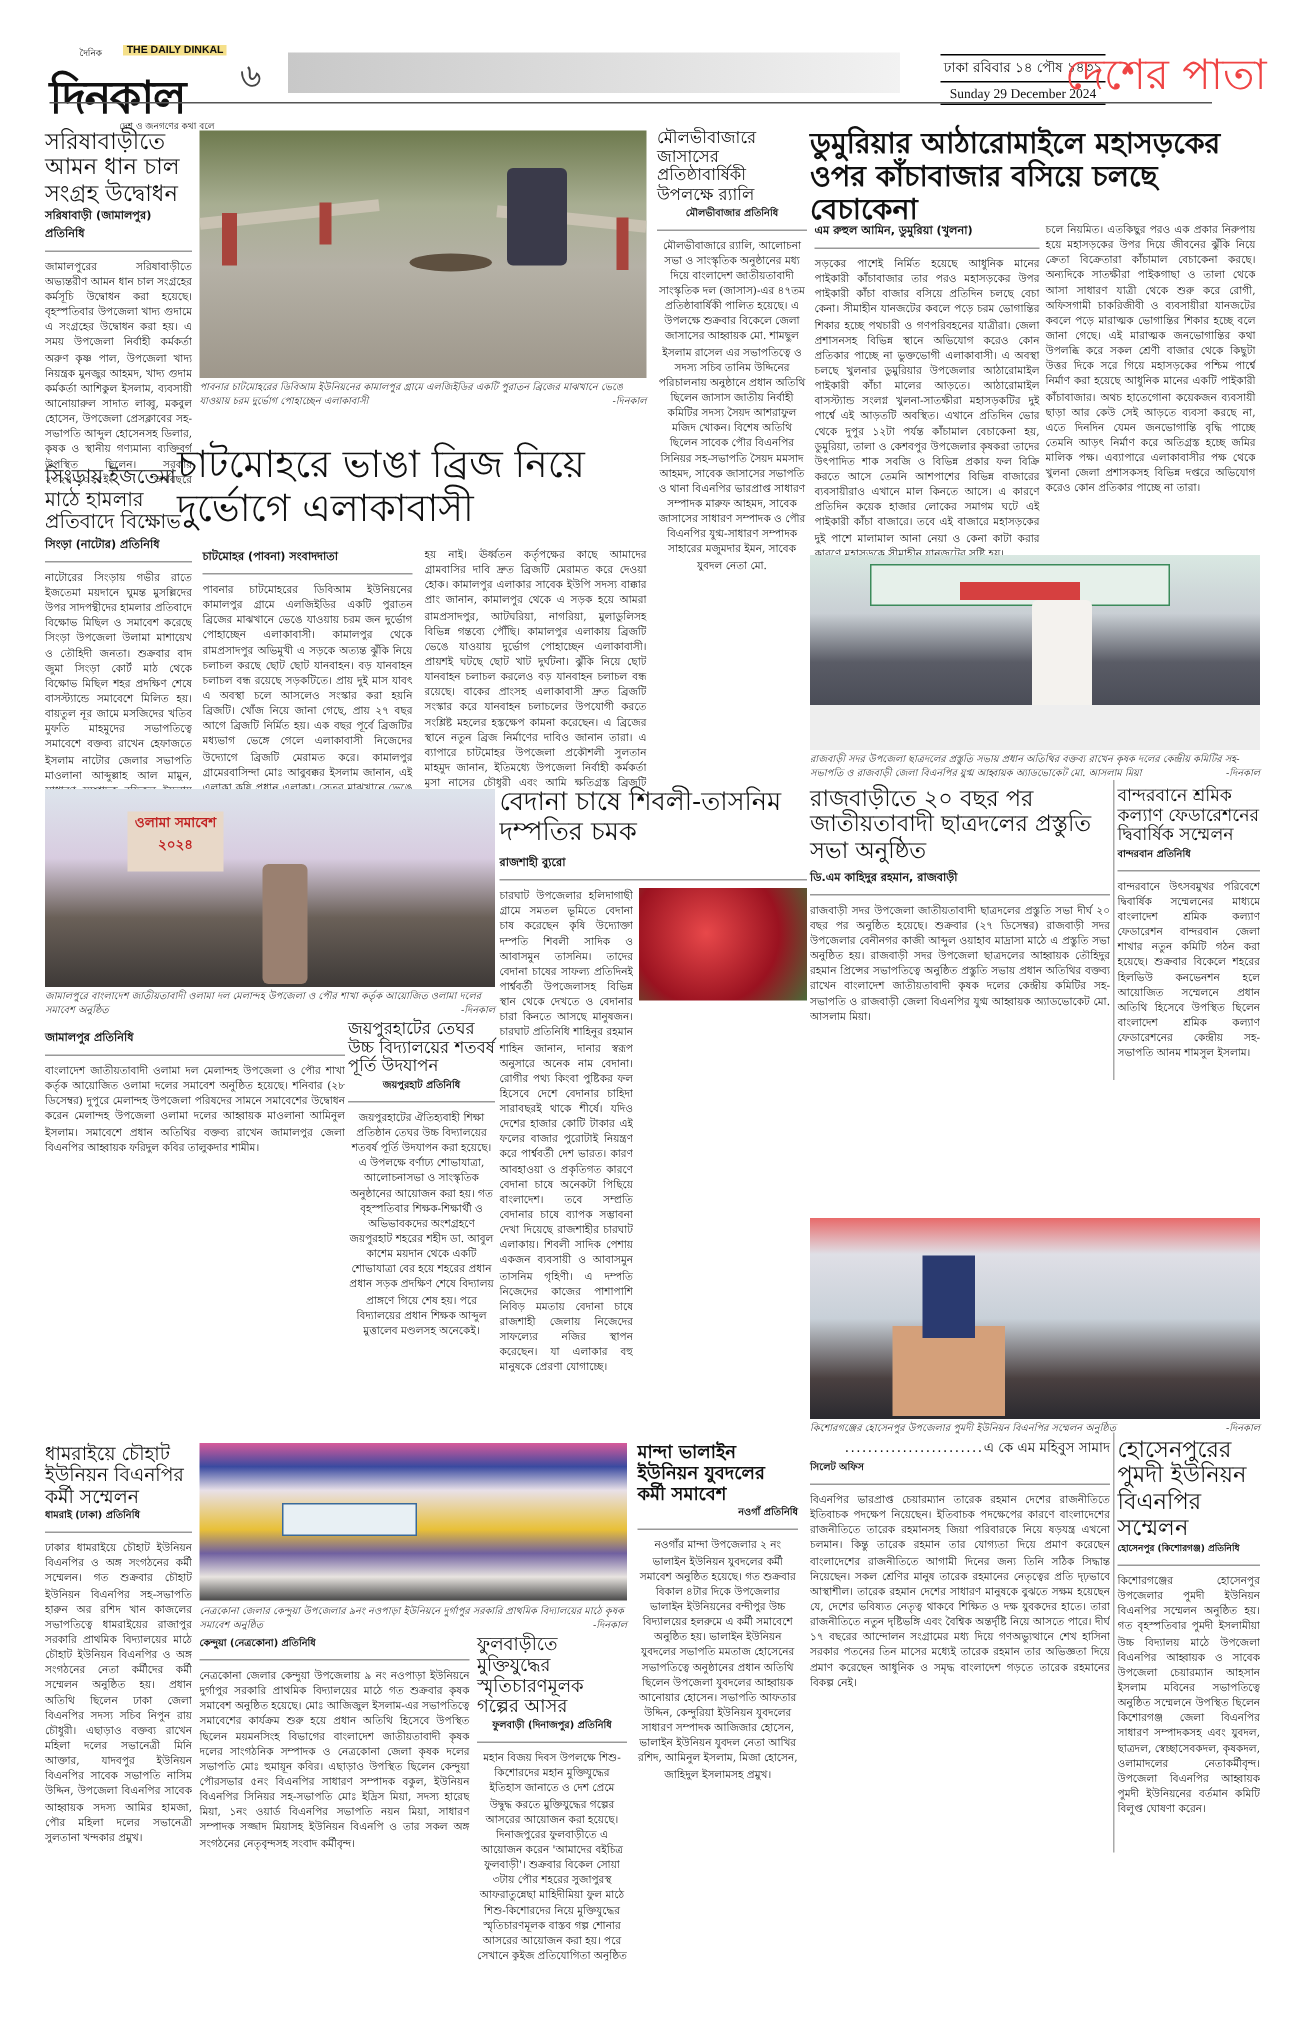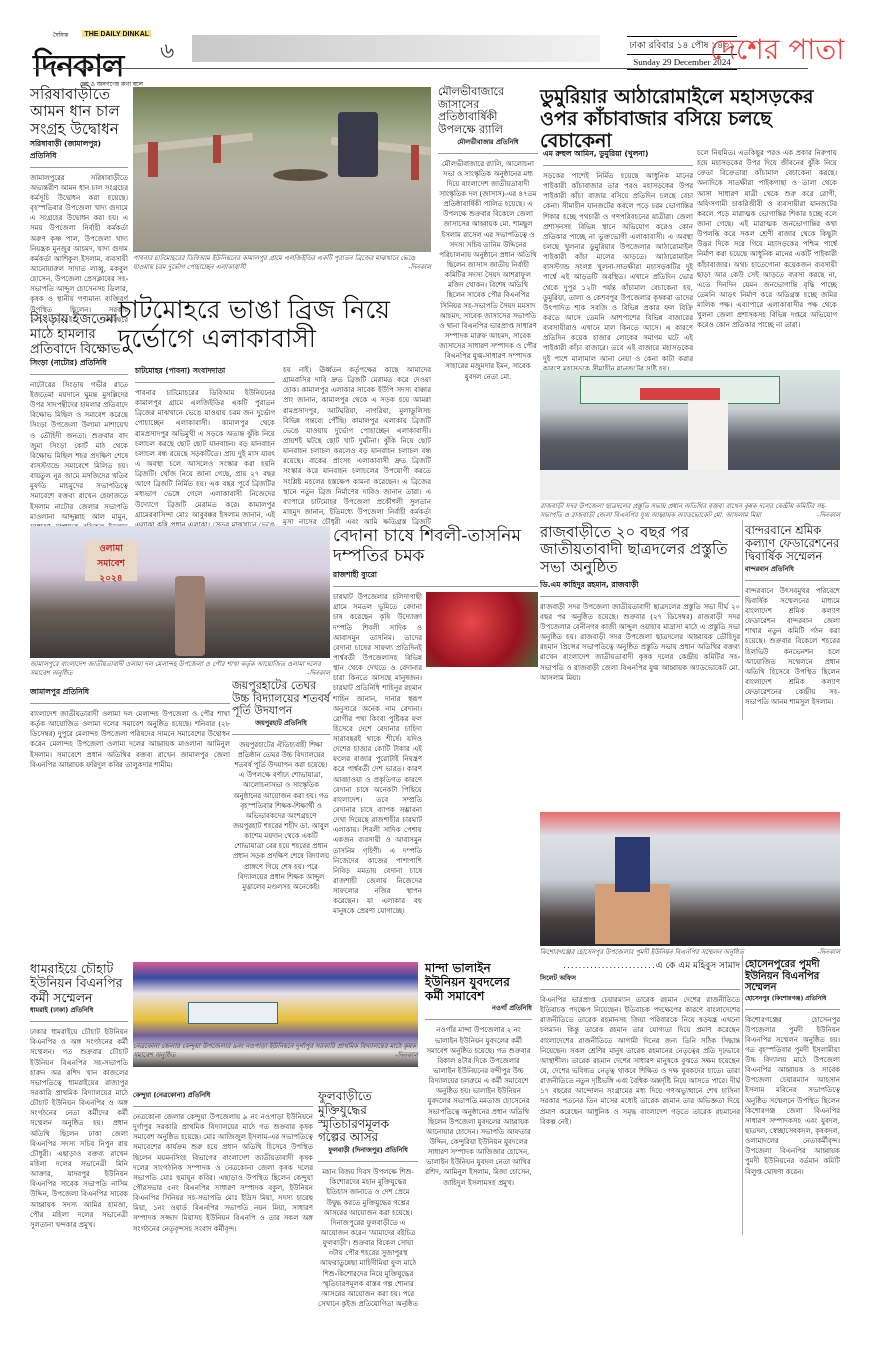--- a/index.html
+++ b/index.html
@@ -108,21 +108,21 @@
 <div class="col" style="left:135px;top:365px;width:140px">
   <div class="by">চাটমোহর (পাবনা) সংবাদদাতা</div>
   <div class="sep"></div>
   <div class="body" style="height:150px;overflow:hidden">পাবনার চাটমোহরের ডিবিআম ইউনিয়নের কামালপুর গ্রামে এলজিইডির একটি পুরাতন ব্রিজের মাঝখানে ভেঙে যাওয়ায় চরম জন দুর্ভোগ পোহাচ্ছেন এলাকাবাসী। কামালপুর থেকে রামপ্রসাদপুর অভিমুখী এ সড়কে অত্যন্ত ঝুঁকি নিয়ে চলাচল করছে ছোট ছোট যানবাহন। বড় যানবাহন চলাচল বন্ধ রয়েছে সড়কটিতে। প্রায় দুই মাস যাবৎ এ অবস্থা চলে আসলেও সংস্কার করা হয়নি ব্রিজটি। খোঁজ নিয়ে জানা গেছে, প্রায় ২৭ বছর আগে ব্রিজটি নির্মিত হয়। এক বছর পূর্বে ব্রিজটির মধ্যভাগ ভেঙ্গে গেলে এলাকাবাসী নিজেদের উদ্যোগে ব্রিজটি মেরামত করে। কামালপুর গ্রামেরবাসিন্দা মোঃ আবুবক্কর ইসলাম জানান, এই এলাকা কৃষি প্রধান এলাকা। সেতুর মাঝখানে ভেঙে গেছে অনেক দিন ধরেই। এই ব্রিজ দিয়ে প্রায় বিশ গ্রামের মানুষ চলাচল করে। আমরা জীবনের ঝুঁকি নিয়ে মাঠ থেকে ফসল আনা নেওয়া করি। ইউএনও সাহেব গত সপ্তাহে পরিদর্শন করে গেছেন কিন্তু আজও মেরামত করা</div>
 </div>
 <div class="col" style="left:283px;top:365px;width:148px">
   <div class="body" style="height:160px;overflow:hidden">হয় নাই। ঊর্ধ্বতন কর্তৃপক্ষের কাছে আমাদের গ্রামবাসির দাবি দ্রুত ব্রিজটি মেরামত করে দেওয়া হোক। কামালপুর এলাকার সাবেক ইউপি সদস্য বাক্কার প্রাং জানান, কামালপুর থেকে এ সড়ক হয়ে আমরা রামপ্রসাদপুর, আটঘরিয়া, নাগরিয়া, মুলাডুলিসহ বিভিন্ন গন্তব্যে পৌঁছি। কামালপুর এলাকায় ব্রিজটি ভেঙে যাওয়ায় দুর্ভোগ পোহাচ্ছেন এলাকাবাসী। প্রায়শই ঘটছে ছোট খাট দুর্ঘটনা। ঝুঁকি নিয়ে ছোট যানবাহন চলাচল করলেও বড় যানবাহন চলাচল বন্ধ রয়েছে। বাকের প্রাংসহ এলাকাবাসী দ্রুত ব্রিজটি সংস্কার করে যানবাহন চলাচলের উপযোগী করতে সংশ্লিষ্ট মহলের হস্তক্ষেপ কামনা করেছেন। এ ব্রিজের স্থানে নতুন ব্রিজ নির্মাণের দাবিও জানান তারা। এ ব্যাপারে চাটমোহর উপজেলা প্রকৌশলী সুলতান মাহমুদ জানান, ইতিমধ্যে উপজেলা নির্বাহী কর্মকর্তা মুসা নাসের চৌধুরী এবং আমি ক্ষতিগ্রস্ত ব্রিজটি দেখেছি। ইউএনও ব্রিজটি সংস্কার করার কথা বলেছেন। বিষয়টি দেখছি। খুব দ্রুতই সংস্কার করা হবে।</div>
 </div>
 
 <div class="photo" style="left:30px;top:526px;width:300px;height:132px;background:linear-gradient(180deg,#dde4ec 0%,#d8cce0 35%,#6a6058 65%,#3e3a38 100%)">
-  <div style="position:absolute;left:55px;top:15px;width:52px;height:40px;background:#e8d8c8;color:#c02020;font-size:9px;font-weight:bold;text-align:center;font-family:'DejaVu Sans',sans-serif">ওলামা সমাবেশ ২০২৪</div>
+  <div style="position:absolute;left:55px;top:15px;width:64px;height:40px;background:#e8d8c8;color:#c02020;font-size:9px;font-weight:bold;text-align:center;font-family:'DejaVu Sans',sans-serif">ওলামা সমাবেশ ২০২৪</div>
   <div style="position:absolute;left:145px;top:50px;width:30px;height:80px;background:#9a8070;border-radius:4px"></div>
 </div>
 <div class="col cap" style="left:30px;top:660px;width:300px">
   <span>জামালপুরে বাংলাদেশ জাতীয়তাবাদী ওলামা দল মেলান্দহ উপজেলা ও পৌর শাখা কর্তৃক আয়োজিত ওলামা দলের সমাবেশ অনুষ্ঠিত</span>
   <span style="float:right">-দিনকাল</span>
 </div>
 
 <div class="col" style="left:333px;top:526px;width:205px">
   <div class="hl" style="font-size:17px;font-weight:normal">বেদানা চাষে শিবলী-তাসনিম দম্পতির চমক</div>
   <div class="by" style="margin-top:4px">রাজশাহী ব্যুরো</div>
@@ -170,37 +170,37 @@
 <div class="col" style="left:540px;top:958px;width:200px">
   <div style="font-size:9px;text-align:right;font-family:'DejaVu Sans',sans-serif">
     <span style="letter-spacing:1px">........................</span><span>এ কে এম মহিবুস সামাদ</span>
   </div>
   <div class="by" style="font-size:6.5px">সিলেট অফিস</div>
   <div class="sep"></div>
   <div class="body" style="height:280px;overflow:hidden">বিএনপির ভারপ্রাপ্ত চেয়ারম্যান তারেক রহমান দেশের রাজনীতিতে ইতিবাচক পদক্ষেপ নিয়েছেন। ইতিবাচক পদক্ষেপের কারণে বাংলাদেশের রাজনীতিতে তারেক রহমানসহ জিয়া পরিবারকে নিয়ে ষড়যন্ত্র এখনো চলমান। কিন্তু তারেক রহমান তার যোগ্যতা দিয়ে প্রমাণ করেছেন বাংলাদেশের রাজনীতিতে আগামী দিনের জন্য তিনি সঠিক সিদ্ধান্ত নিয়েছেন। সকল শ্রেণির মানুষ তারেক রহমানের নেতৃত্বের প্রতি দৃঢ়ভাবে আস্থাশীল। তারেক রহমান দেশের সাধারণ মানুষকে বুঝতে সক্ষম হয়েছেন যে, দেশের ভবিষ্যত নেতৃত্ব থাকবে শিক্ষিত ও দক্ষ যুবকদের হাতে। তারা রাজনীতিতে নতুন দৃষ্টিভঙ্গি এবং বৈশ্বিক অন্তর্দৃষ্টি নিয়ে আসতে পারে। দীর্ঘ ১৭ বছরের আন্দোলন সংগ্রামের মধ্য দিয়ে গণঅভ্যুত্থানে শেখ হাসিনা সরকার পতনের তিন মাসের মধ্যেই তারেক রহমান তার অভিজ্ঞতা দিয়ে প্রমাণ করেছেন আধুনিক ও সমৃদ্ধ বাংলাদেশ গড়তে তারেক রহমানের বিকল্প নেই।</div>
 </div>
 
 <div class="col" style="left:745px;top:958px;width:95px">
-  <div class="hl" style="font-size:10px;font-weight:bold">হোসেনপুরের পুমদী ইউনিয়ন বিএনপির সম্মেলন</div>
+  <div class="hl" style="font-size:15px;font-weight:normal">হোসেনপুরের পুমদী ইউনিয়ন বিএনপির সম্মেলন</div>
   <div class="by" style="font-size:6px">হোসেনপুর (কিশোরগঞ্জ) প্রতিনিধি</div>
   <div class="sep"></div>
   <div class="body" style="height:270px;overflow:hidden">কিশোরগঞ্জের হোসেনপুর উপজেলার পুমদী ইউনিয়ন বিএনপির সম্মেলন অনুষ্ঠিত হয়। গত বৃহস্পতিবার পুমদী ইসলামীয়া উচ্চ বিদ্যালয় মাঠে উপজেলা বিএনপির আহ্বায়ক ও সাবেক উপজেলা চেয়ারম্যান আহসান ইসলাম মবিনের সভাপতিত্বে অনুষ্ঠিত সম্মেলনে উপস্থিত ছিলেন কিশোরগঞ্জ জেলা বিএনপির সাধারণ সম্পাদকসহ এবং যুবদল, ছাত্রদল, স্বেচ্ছাসেবকদল, কৃষকদল, ওলামাদলের নেতাকর্মীবৃন্দ। উপজেলা বিএনপির আহ্বায়ক পুমদী ইউনিয়নের বর্তমান কমিটি বিলুপ্ত ঘোষণা করেন।</div>
 </div>
 
 <div class="col" style="left:30px;top:962px;width:98px">
   <div class="hl" style="font-size:12.5px;font-weight:normal">ধামরাইয়ে চৌহাট ইউনিয়ন বিএনপির কর্মী সম্মেলন</div>
   <div class="by" style="font-size:6.5px">ধামরাই (ঢাকা) প্রতিনিধি</div>
   <div class="sep"></div>
   <div class="body" style="height:245px;overflow:hidden">ঢাকার ধামরাইয়ে চৌহাট ইউনিয়ন বিএনপির ও অঙ্গ সংগঠনের কর্মী সম্মেলন। গত শুক্রবার চৌহাট ইউনিয়ন বিএনপির সহ-সভাপতি হারুন অর রশিদ খান কাজলের সভাপতিত্বে ধামরাইয়ের রাজাপুর সরকারি প্রাথমিক বিদ্যালয়ের মাঠে চৌহাট ইউনিয়ন বিএনপির ও অঙ্গ সংগঠনের নেতা কর্মীদের কর্মী সম্মেলন অনুষ্ঠিত হয়। প্রধান অতিথি ছিলেন ঢাকা জেলা বিএনপির সদস্য সচিব নিপুন রায় চৌধুরী। এছাড়াও বক্তব্য রাখেন মহিলা দলের সভানেত্রী মিনি আক্তার, যাদবপুর ইউনিয়ন বিএনপির সাবেক সভাপতি নাসিম উদ্দিন, উপজেলা বিএনপির সাবেক আহ্বায়ক সদস্য আমির হামজা, পৌর মহিলা দলের সভানেত্রী সুলতানা খন্দকার প্রমুখ।</div>
 </div>
 
 <div class="photo" style="left:133px;top:962px;width:285px;height:105px;background:linear-gradient(180deg,#d85a9a 0%,#3a4aa0 15%,#e8e0e8 30%,#e8c038 55%,#7060a0 70%,#e8e4e0 85%,#4a4a4a 100%)">
   <div style="position:absolute;left:55px;top:40px;width:90px;height:22px;background:#e8f0f4;border:1px solid #3a6a9a"></div>
 </div>
-<div class="col cap" style="left:133px;top:1042px;width:285px">
+<div class="col cap" style="left:133px;top:1070px;width:285px">
   <span>নেত্রকোনা জেলার কেন্দুয়া উপজেলার ৯নং নওপাড়া ইউনিয়নে দুর্গাপুর সরকারি প্রাথমিক বিদ্যালয়ের মাঠে কৃষক সমাবেশ অনুষ্ঠিত</span>
   <span style="float:right">-দিনকাল</span>
 </div>
 
 <div class="col" style="left:425px;top:962px;width:107px;text-align:center">
   <div class="hl" style="font-size:12px;font-weight:bold">মান্দা ভালাইন ইউনিয়ন যুবদলের কর্মী সমাবেশ</div>
   <div class="by" style="font-size:6.5px;text-align:right">নওগাঁ প্রতিনিধি</div>
   <div class="sep"></div>
   <div class="body" style="text-align:center;height:250px;overflow:hidden">নওগাঁর মান্দা উপজেলার ২ নং ভালাইন ইউনিয়ন যুবদলের কর্মী সমাবেশ অনুষ্ঠিত হয়েছে। গত শুক্রবার বিকাল ৪টার দিকে উপজেলার ভালাইন ইউনিয়নের বন্দীপুর উচ্চ বিদ্যালয়ের হলরুমে এ কর্মী সমাবেশে অনুষ্ঠিত হয়। ভালাইন ইউনিয়ন যুবদলের সভাপতি মমতাজ হোসেনের সভাপতিত্বে অনুষ্ঠানের প্রধান অতিথি ছিলেন উপজেলা যুবদলের আহ্বায়ক আনোয়ার হোসেন। সভাপতি আফতার উদ্দিন, কেন্দুরিয়া ইউনিয়ন যুবদলের সাধারণ সম্পাদক আজিজার হোসেন, ভালাইন ইউনিয়ন যুবদল নেতা আখির রশিদ, আমিনুল ইসলাম, মিজা হোসেন, জাহিদুল ইসলামসহ প্রমুখ।</div>
 </div>

